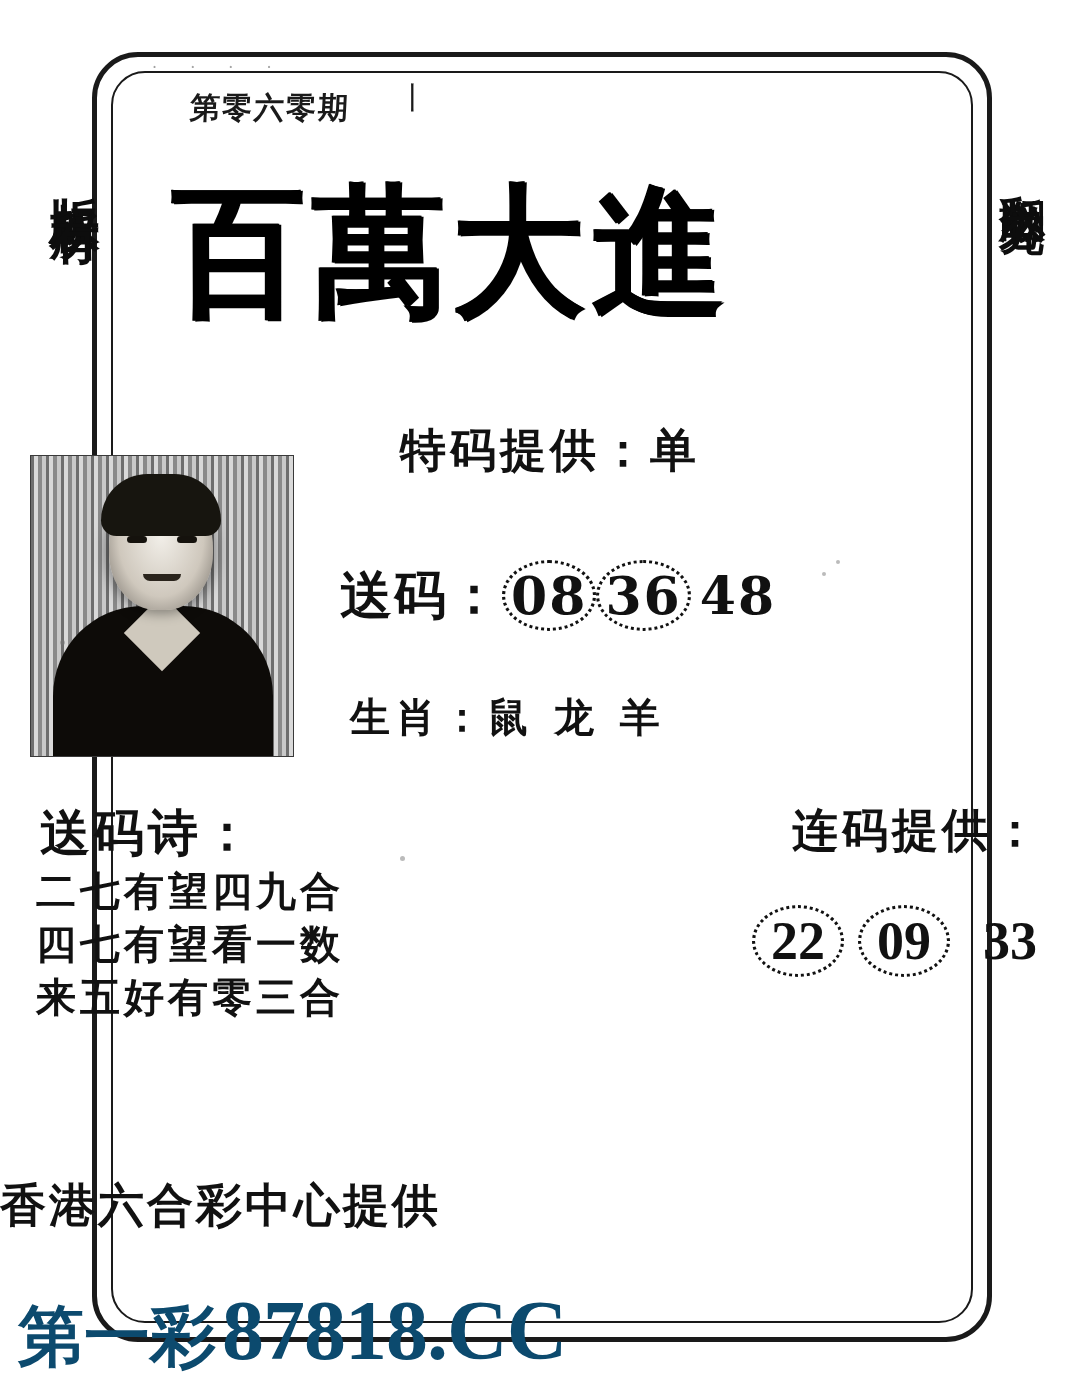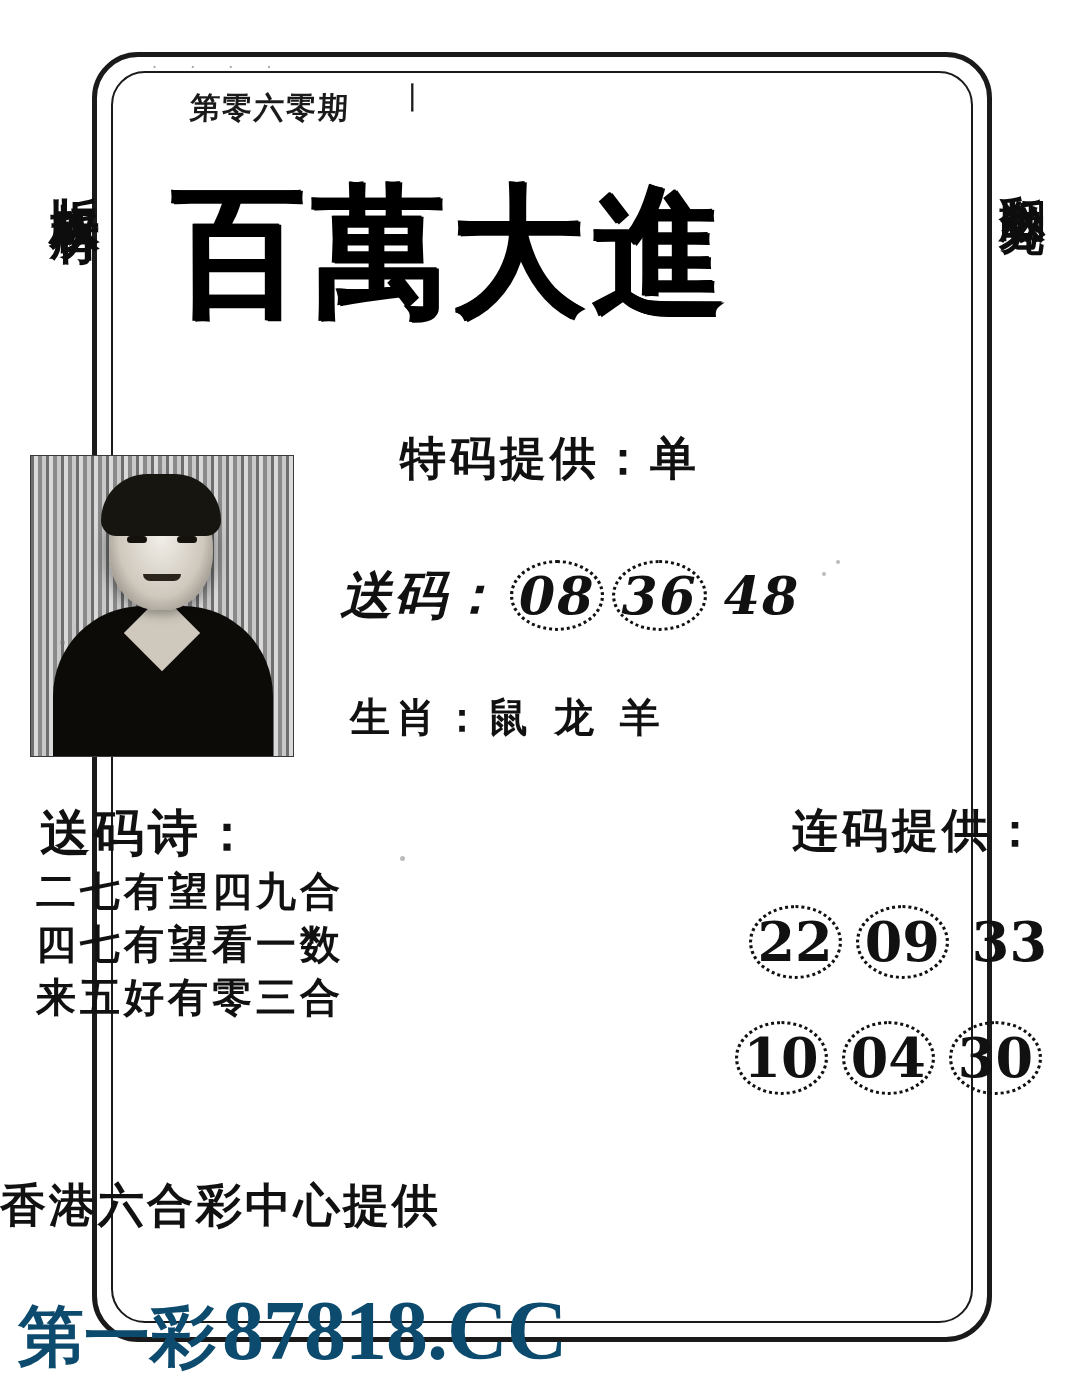--- a/index.html
+++ b/index.html
@@ -109,21 +109,20 @@
   }
 
   
   .special {
     position: absolute;
     left: 400px;
     top: 420px;
     font-size: 46px;
     font-weight: 700;
     letter-spacing: 4px;
-    margin-top: 8px;
   }
 
   
   .photo {
     position: absolute;
     left: 30px;
     top: 455px;
     width: 262px;
     height: 300px;
     background:
@@ -199,22 +198,20 @@
   
   .sendcodes {
     position: absolute;
     left: 340px;
     top: 560px;
     font-size: 52px;
     font-weight: 700;
     letter-spacing: 2px;
     display: flex;
     align-items: center;
-    gap: 8px;
-    font-style: italic;
   }
   .ball {
     display: inline-block;
     min-width: 74px;
     text-align: center;
     padding: 2px 6px;
     border: 3px dotted #111;
     border-radius: 50%;
     font-weight: 700;
   }
@@ -256,20 +253,21 @@
     top: 800px;
     font-size: 46px;
     font-weight: 700;
     letter-spacing: 4px;
   }
   .lian-rows {
     position: absolute;
     right: 28px;
     top: 905px;
     width: 380px;
+    font-family: Liberation Serif, serif;
   }
   .lian-row {
     display: flex;
     justify-content: flex-end;
     gap: 14px;
     font-size: 54px;
     font-weight: 700;
     margin-bottom: 42px;
   }
   .lian-row:last-child { margin-bottom: 0; padding-right: 0; }
@@ -363,25 +361,20 @@
   <div>来五好有零三合</div>
 </div>
 
 <div class="lian-title">连码提供：</div>
 <div class="lian-rows">
   <div class="lian-row">
     <span class="ball">22</span>
     <span class="ball">09</span>
     <span class="ball plain">33</span>
   </div>
-  <div class="lian-row offset">
-    <span class="ball">10</span>
-    <span class="ball">04</span>
-    <span class="ball">30</span>
-  </div>
 </div>
 
 <div class="footer">香港六合彩中心提供</div>
 
 <div class="watermark">
   <span class="wm-cn">第一彩</span>
   <span class="wm-num">87818.CC</span>
 </div>
 
 <div class="speck" style="left:60px;top:640px;width:5px;height:5px;"></div>

